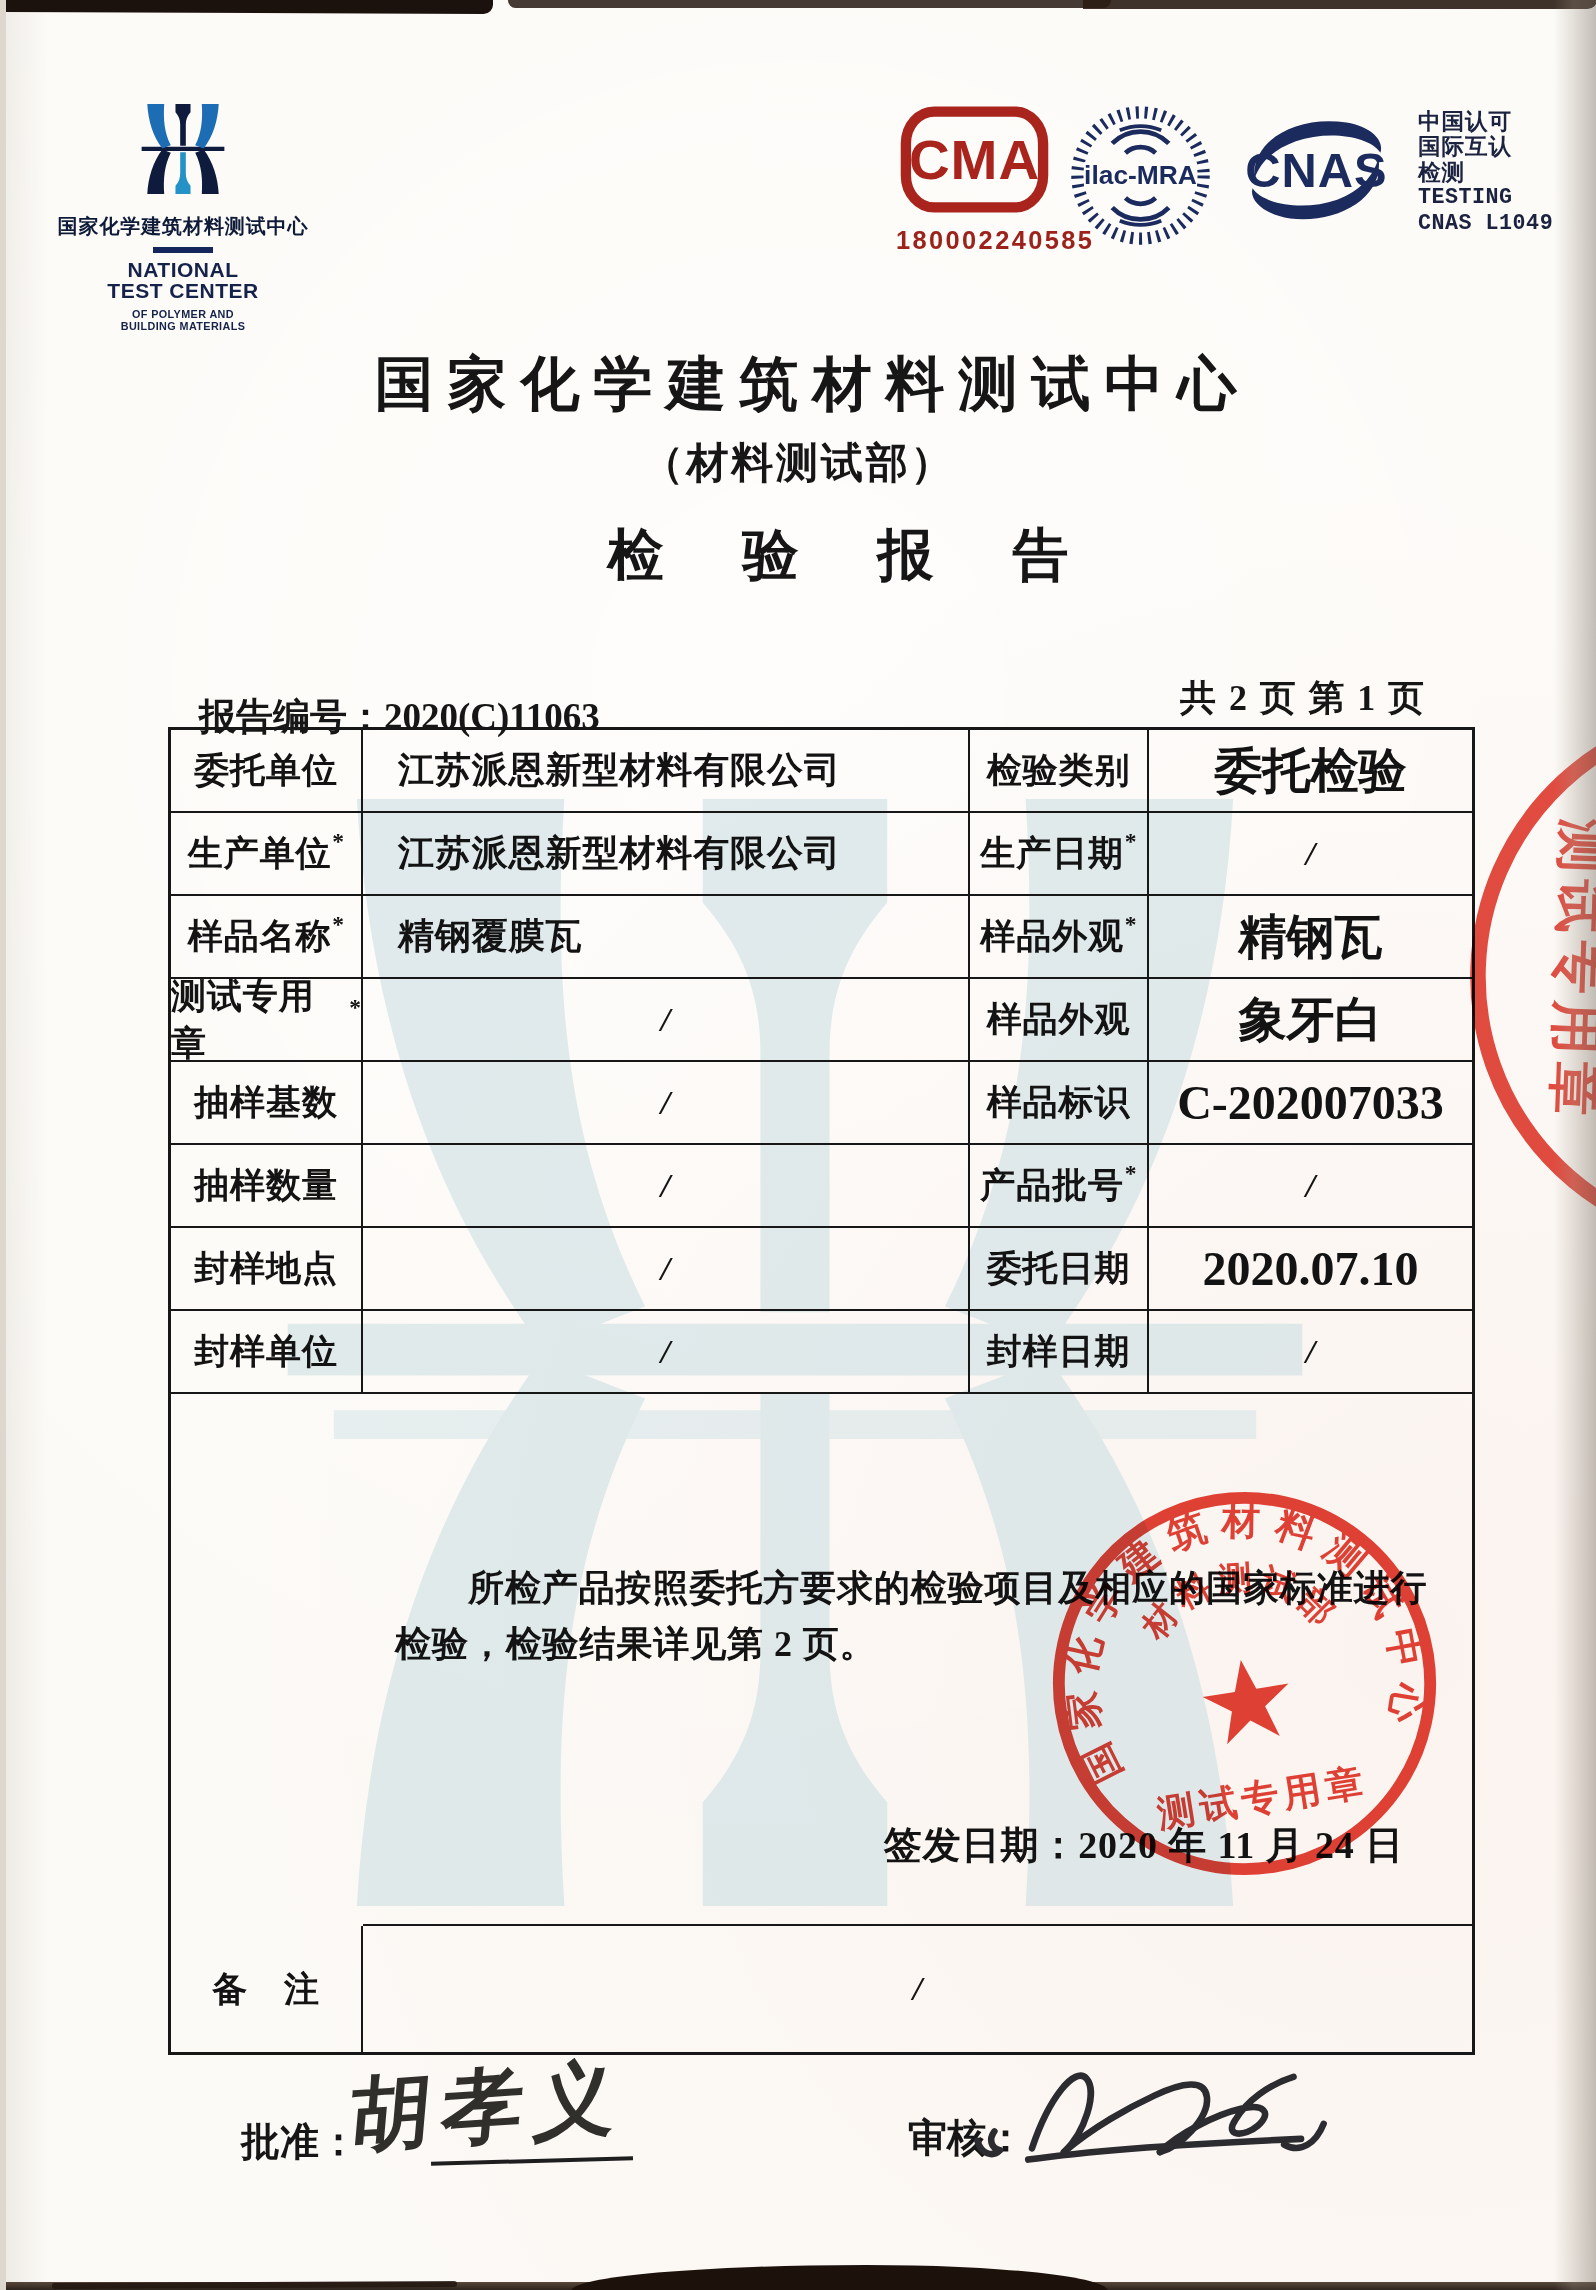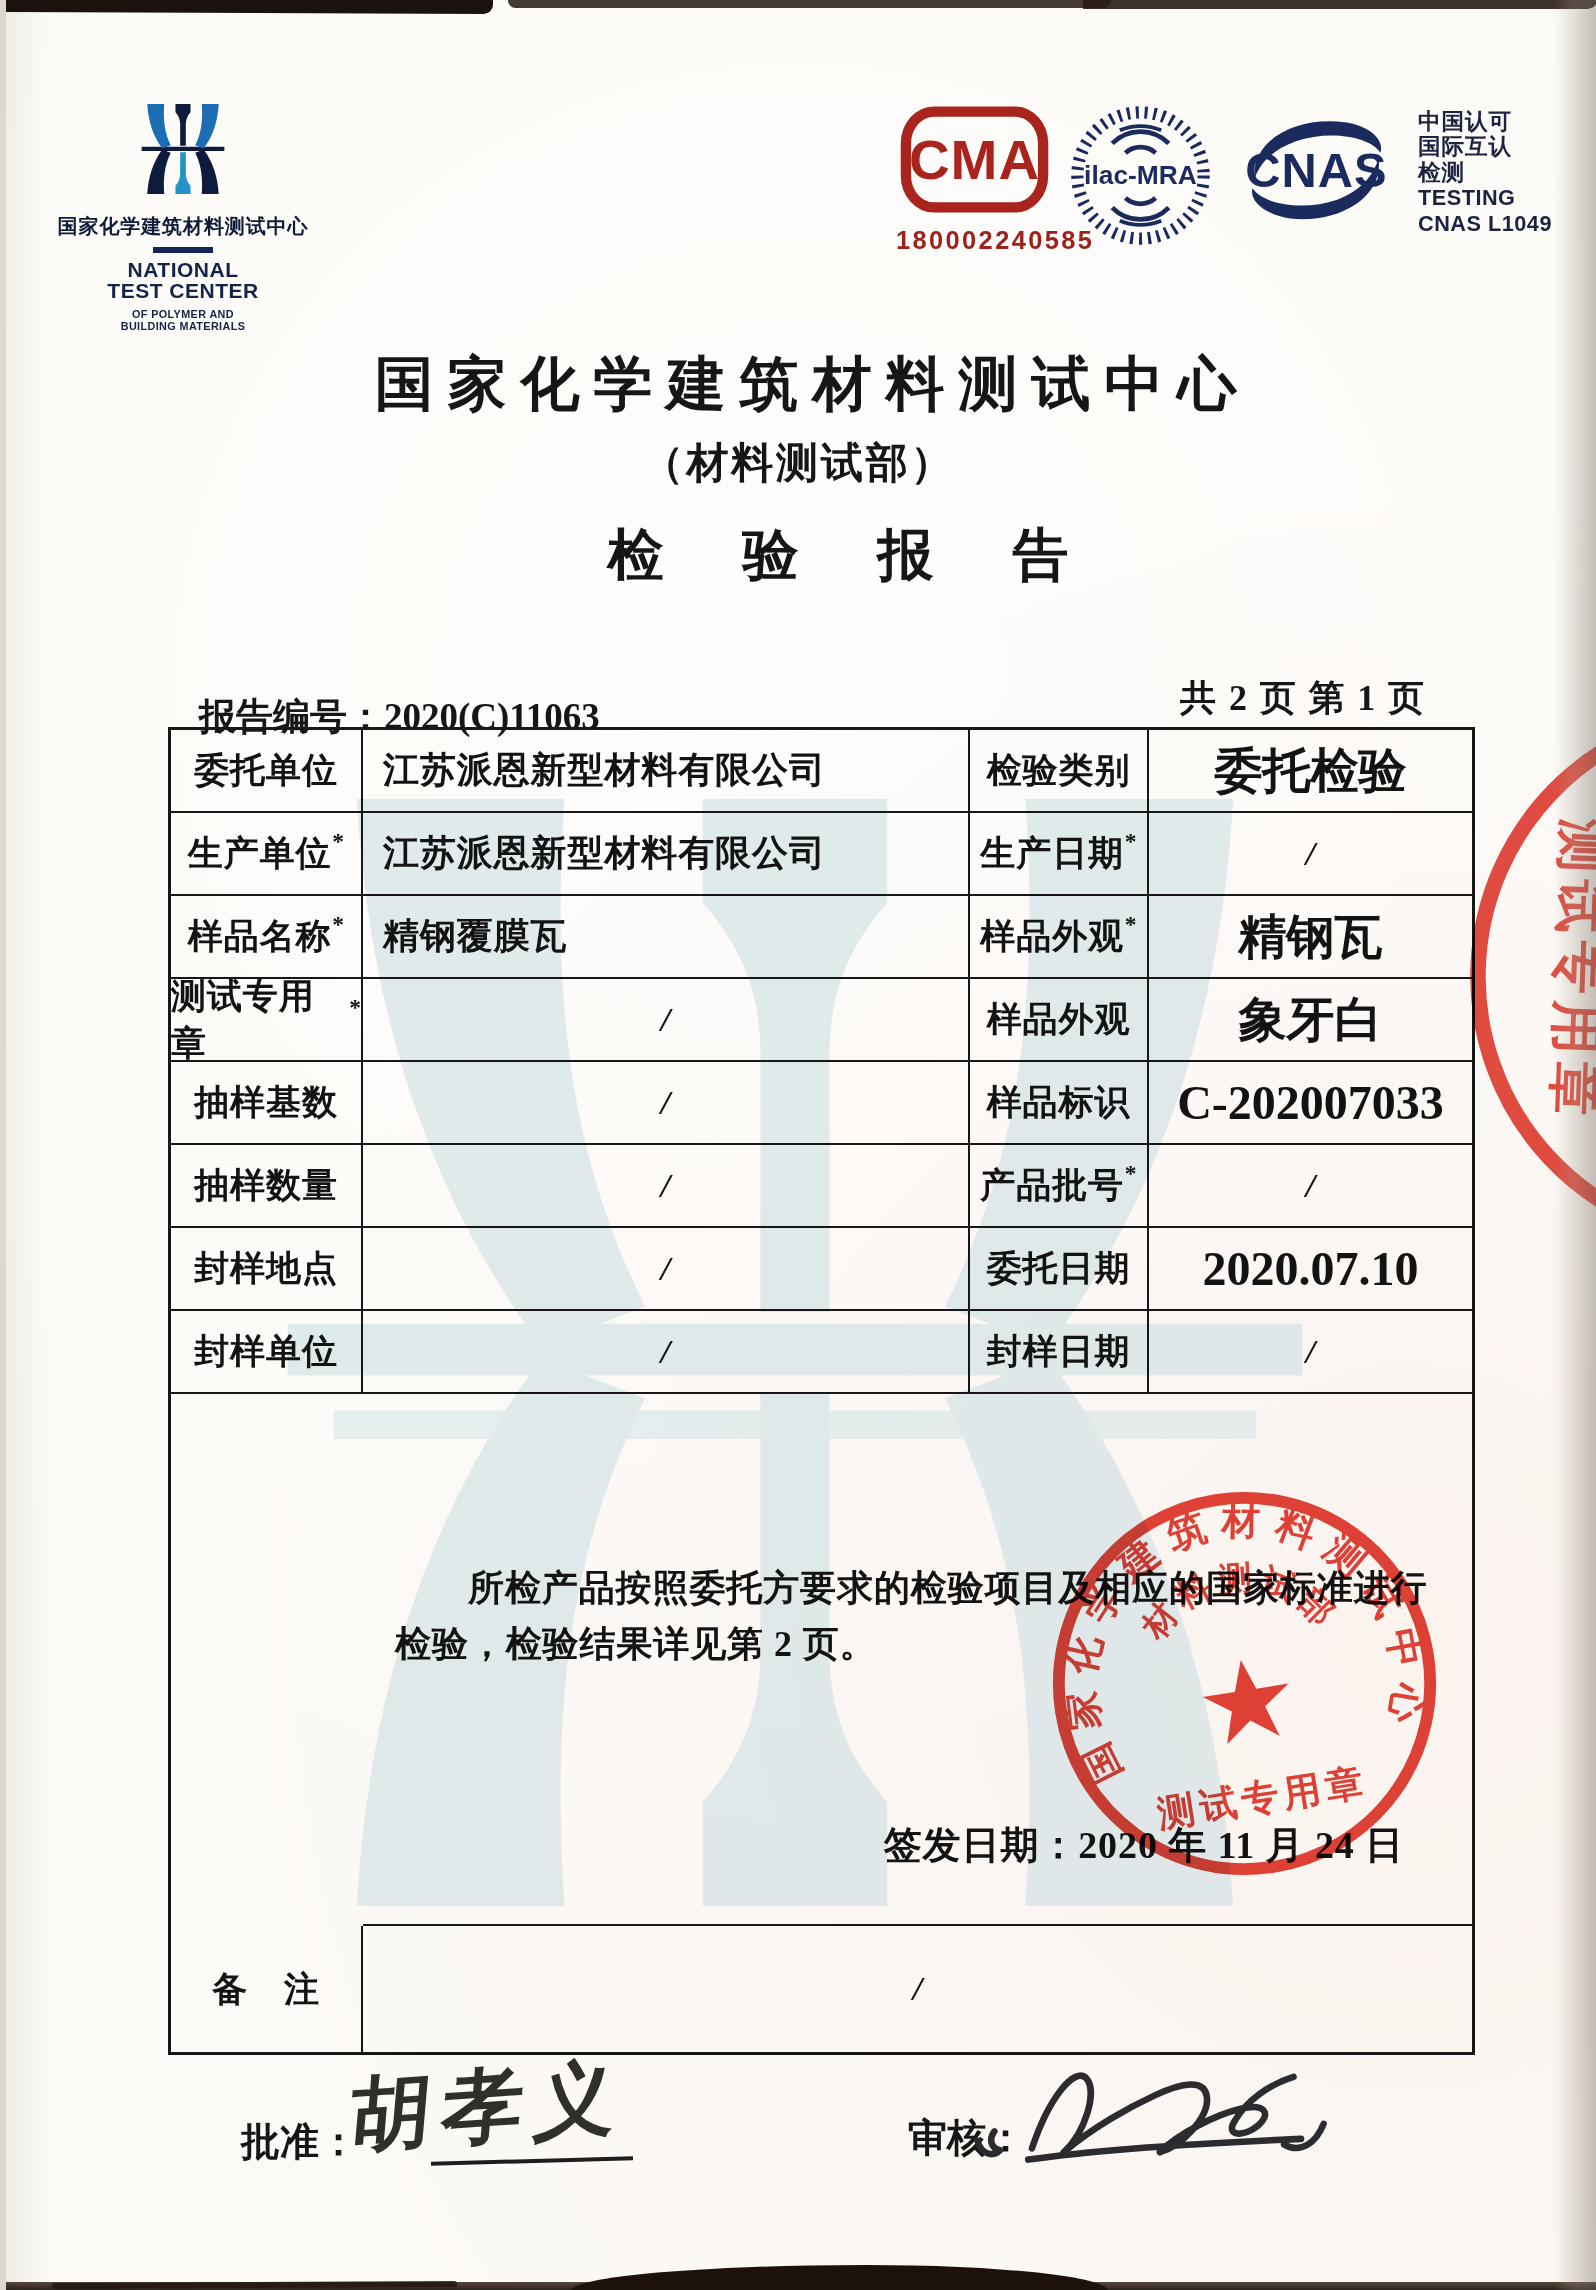--- a/index.html
+++ b/index.html
@@ -32,21 +32,21 @@
   .hl-name{margin-top:17px; font-size:20px; font-weight:700; letter-spacing:0.9px; color:#0e1b38; white-space:nowrap;}
   .hl-bar{width:60px; height:6.6px; background:#14265c; margin:6.6px auto 5.6px;}
   .hl-en{font-family:"Liberation Sans","DejaVu Sans",sans-serif; font-weight:700; font-size:21px; line-height:21.7px; color:#15224a; letter-spacing:0.5px;}
   .hl-sub{font-family:"Liberation Sans","DejaVu Sans",sans-serif; font-weight:700; font-size:10.8px; line-height:12.2px; color:#15224a; margin-top:5.6px; letter-spacing:0.4px;}
   
   .cma{position:absolute; left:896px; top:105px; width:156px; text-align:center; z-index:2;}
   .cma-num{margin-top:7.5px; font-size:25.4px; font-weight:700; color:#9c231b; letter-spacing:2.4px; font-family:"Liberation Sans",sans-serif;}
   .ilac{position:absolute; left:1067px; top:102px; z-index:2;}
   .cnas{position:absolute; left:1241px; top:100px; z-index:2;}
   .cert-text{position:absolute; left:1418px; top:109px; z-index:2; font-weight:700; color:#1b2340; font-size:22.6px; line-height:25.4px; letter-spacing:0.9px;}
-  .cert-text .lat{font-family:Liberation Sans, sans-serif; font-size:21.7px; letter-spacing:0.5px;}
+  .cert-text .lat{font-family:Liberation Mono, monospace; font-size:21.7px; letter-spacing:0.5px;}
   
   .title{position:absolute; left:0; width:1597px; text-align:center; font-weight:700; z-index:2; white-space:nowrap;}
   .title-org{top:345px; font-size:59px; letter-spacing:14px; padding-left:14px;}
   .title-dept{top:435px; font-size:42px; letter-spacing:2.8px;}
   .title-report{top:518px; font-size:56px; letter-spacing:79px; padding-left:79px;}
   
   .meta-left{position:absolute; left:199px; top:692px; font-size:37px; font-weight:700; z-index:2;}
   .meta-right{position:absolute; right:171px; top:674px; font-size:36px; font-weight:700; z-index:2; letter-spacing:1.9px;}
   
   .tbl{
@@ -56,21 +56,21 @@
     grid-template-rows:repeat(8,83px) 532px 126px;
     border:3.8px solid #171717;
   }
   .c{border-right:2.8px solid #171717; border-bottom:2.8px solid #171717;
      display:flex; align-items:center; justify-content:center;
      font-weight:700; color:#131313; background:transparent;}
   .c.ec{border-right:none;}
   .c.er{border-bottom:none;}
   .lbl{font-size:35px; letter-spacing:0.9px;}
   .lbl sup{font-size:23.5px; position:relative; top:-12.2px; left:0.9px;}
-  .vL{justify-content:flex-start; padding-left:20px; font-size:36px; letter-spacing:0.9px;}
+  .vL{justify-content:flex-start; padding-left:35px; font-size:36px; letter-spacing:0.9px;}
   .vC{font-size:48px;}
   .slash{font-size:34px; font-style:italic;}
   .concl{grid-column:2/5; border-right:none; display:block; position:relative;}
   .concl-p{margin:166px 26px 0 32px; font-size:36px; font-weight:700; line-height:56px; text-indent:73px; letter-spacing:0.9px;}
   .issue{position:absolute; right:68px; bottom:53px; font-size:38px; font-weight:700; letter-spacing:0.9px;}
   .remark-v{grid-column:2/5;}
   
   .wm{position:absolute; left:218px; top:776px; width:1154px; height:1153px; z-index:1; opacity:.55;}
   
   .stamp{position:absolute; z-index:6; mix-blend-mode:multiply;}

